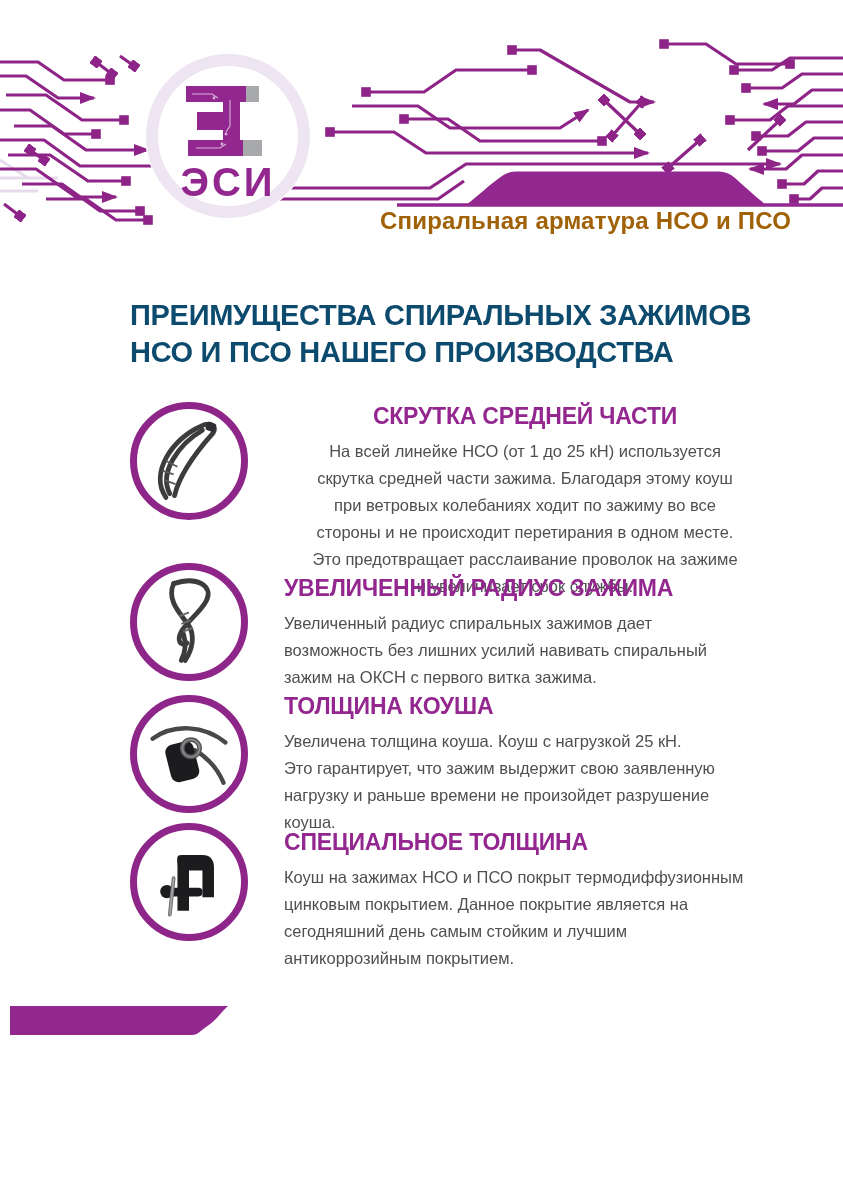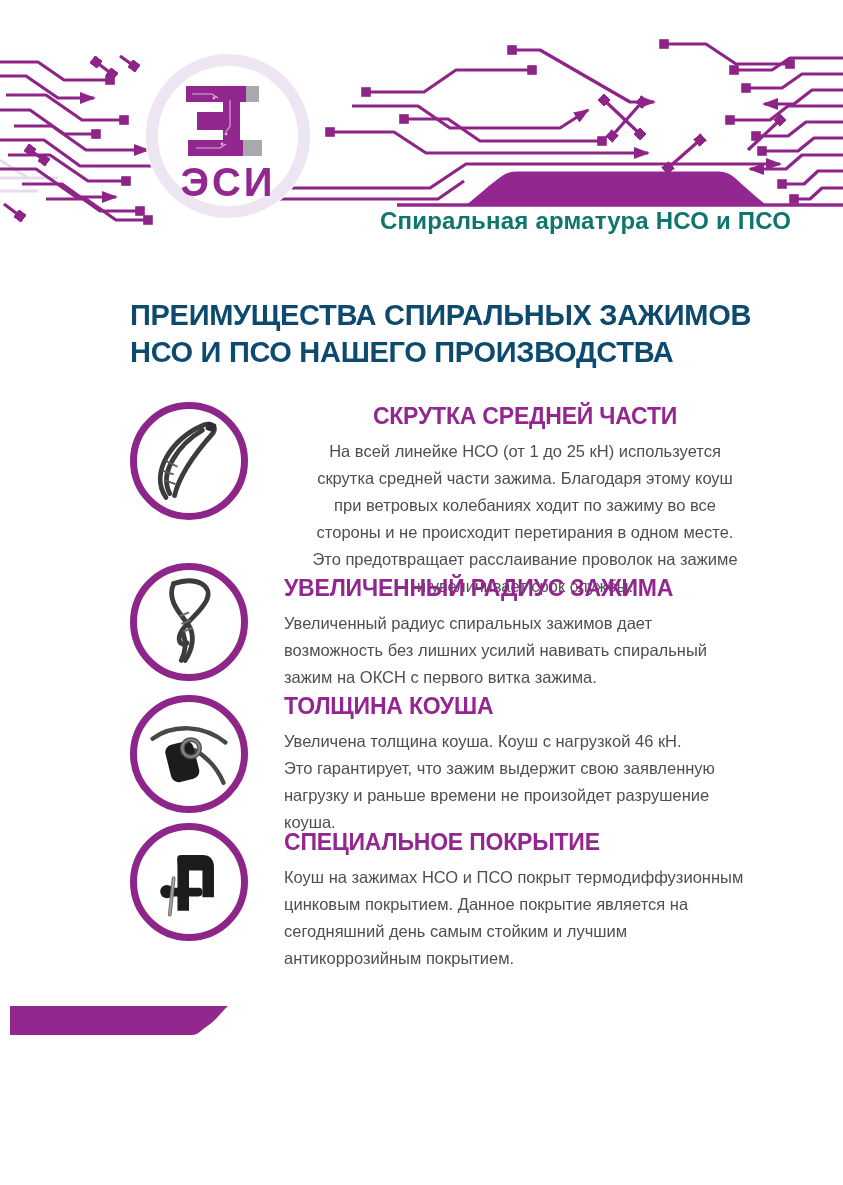--- a/index.html
+++ b/index.html
@@ -4,21 +4,21 @@
 <style>
   html,body{margin:0;padding:0;background:#ffffff;}
   .page{
     position:relative;width:843px;height:1057px;background:#ffffff;
     font-family:"Liberation Sans", sans-serif;overflow:hidden;
     outline:1px solid #d6d6d6;margin:0 auto;
   }
   .hdr-svg{position:absolute;left:0;top:0;}
   .banner-label{
     position:absolute;top:207px;right:52px;
-    font-size:24px;font-weight:bold;color:#0f766e;letter-spacing:0.2px;
+    font-size:24px;font-weight:bold;color:#a16207;letter-spacing:0.2px;
     white-space:nowrap;
   }
   .page-title{
     position:absolute;left:130px;top:297px;
     font-size:29px;font-weight:bold;color:#0c4a6e;line-height:37px;letter-spacing:-0.3px;
   }
   .section{position:absolute;left:130px;width:620px;}
   .medal{
     position:absolute;left:0;top:0;width:104px;height:104px;border-radius:50%;
     border:7px solid #8E2588;background:#fff;display:flex;align-items:center;justify-content:center;
@@ -178,39 +178,39 @@
           <path d="M12 34 C34 18 66 20 88 38"></path>
           <path d="M56 46 C70 54 80 66 86 80"></path>
         </g>
         <rect x="28" y="38" width="30" height="40" rx="8" fill="#1c1c1e" transform="rotate(-14 43 58)"></rect>
         <circle cx="52" cy="44" r="9" fill="none" stroke="#555557" stroke-width="5"></circle>
         <circle cx="52" cy="44" r="9" fill="none" stroke="#8a8a8c" stroke-width="2"></circle>
       </svg>
     </div>
     <div class="stext" style="top:-2px;">
       <div class="sheading">ТОЛЩИНА КОУША</div>
-      <div class="sbody">Увеличена толщина коуша. Коуш с нагрузкой 46 кН.
+      <div class="sbody">Увеличена толщина коуша. Коуш с нагрузкой 25 кН.
 Это гарантирует, что зажим выдержит свою заявленную
 нагрузку и раньше времени не произойдет разрушение
 коуша.</div>
     </div>
   </div>
 
   <div class="section" style="top:823px;height:130px;">
     <div class="medal">
       <svg width="96" height="96" viewBox="0 0 100 100">
         <path d="M42 22 H64 C72 22 76 27 76 34 V66 H64 V38 H50 V80 H38 V34 C38 27 36 22 42 22 Z" fill="#1c1c1e"></path>
         <rect x="24" y="56" width="40" height="9" rx="4" fill="#1c1c1e"></rect>
         <circle cx="27" cy="60" r="7" fill="#1c1c1e"></circle>
         <path d="M34 46 L30 84" stroke="#77777a" stroke-width="4" stroke-linecap="round" fill="none"></path>
         <path d="M34 46 L30 84" stroke="#aaaaac" stroke-width="1.5" stroke-linecap="round" fill="none"></path>
       </svg>
     </div>
     <div class="stext" style="top:6px;">
-      <div class="sheading">СПЕЦИАЛЬНОЕ ПОКРЫТИЕ</div>
+      <div class="sheading">СПЕЦИАЛЬНОЕ ТОЛЩИНА</div>
       <div class="sbody">Коуш на зажимах НСО и ПСО покрыт термодиффузионным
 цинковым покрытием. Данное покрытие является на
 сегодняшний день самым стойким и лучшим
 антикоррозийным покрытием.</div>
     </div>
   </div>
 
   <svg class="footer-svg" width="843" height="80" viewBox="0 0 843 80">
     <path d="M10 29 H228 C221 35 217 43 206 50 C200 54 198 58 192 58 H10 Z" fill="#92278E"></path>
   </svg>

